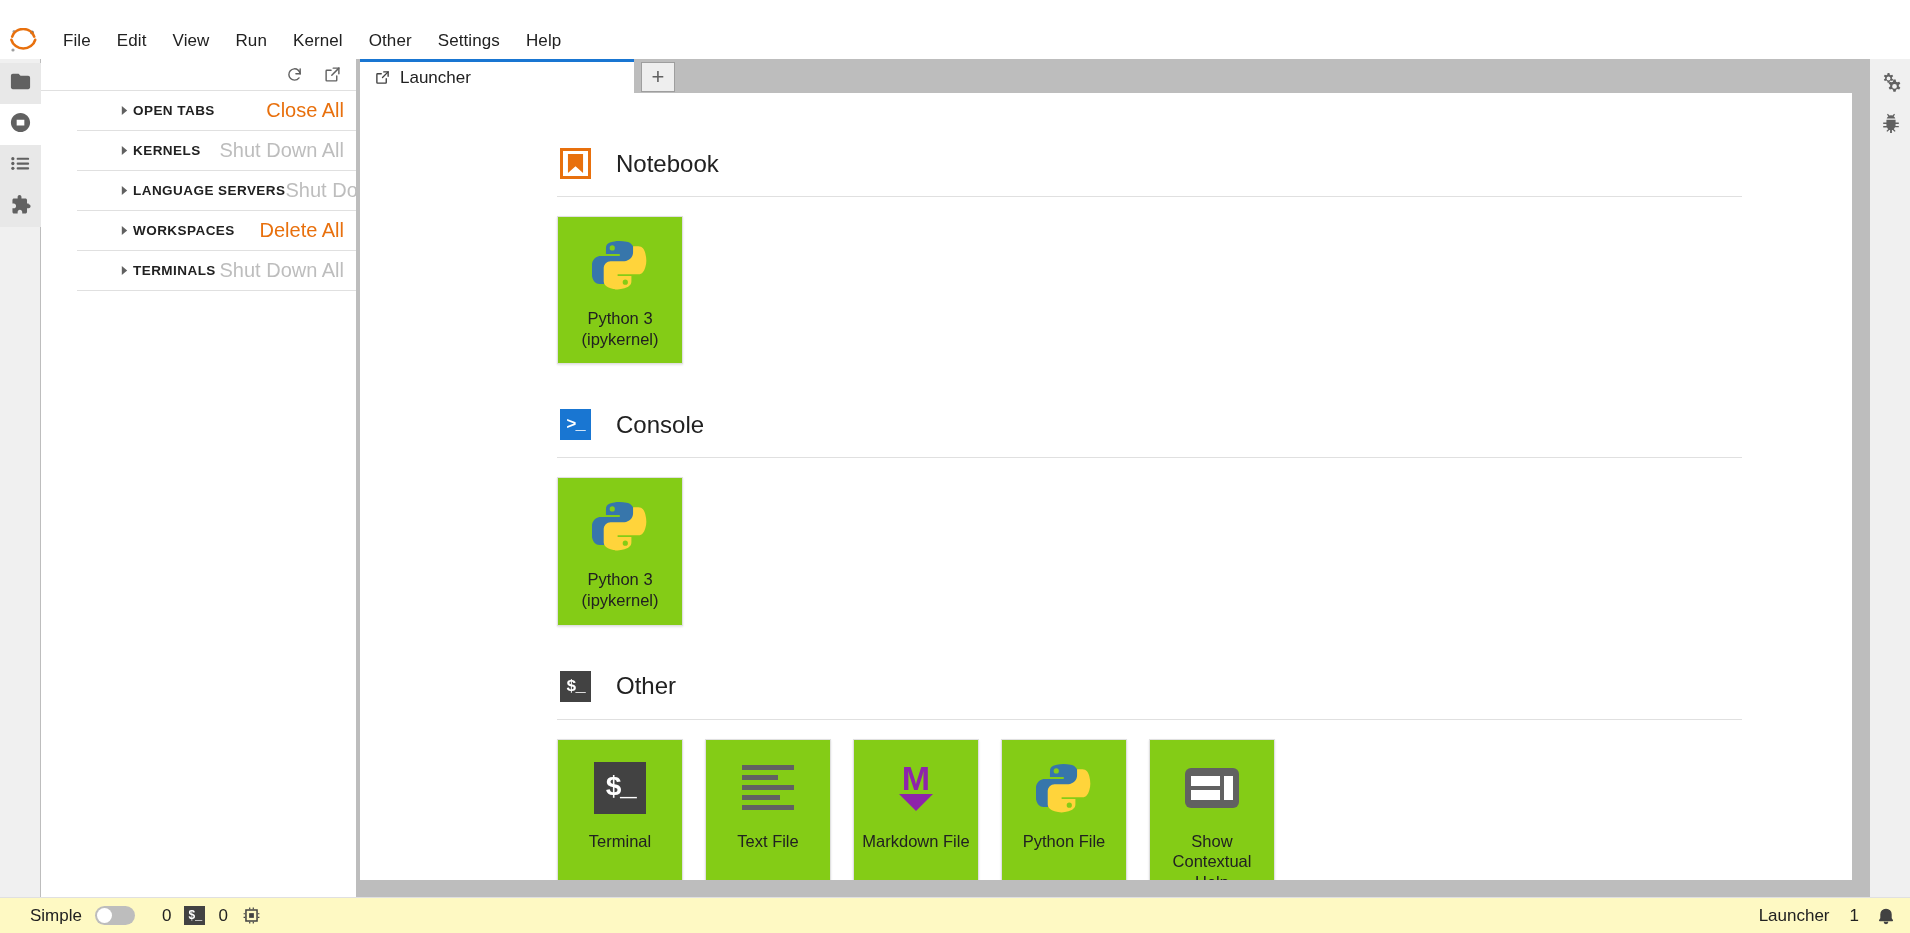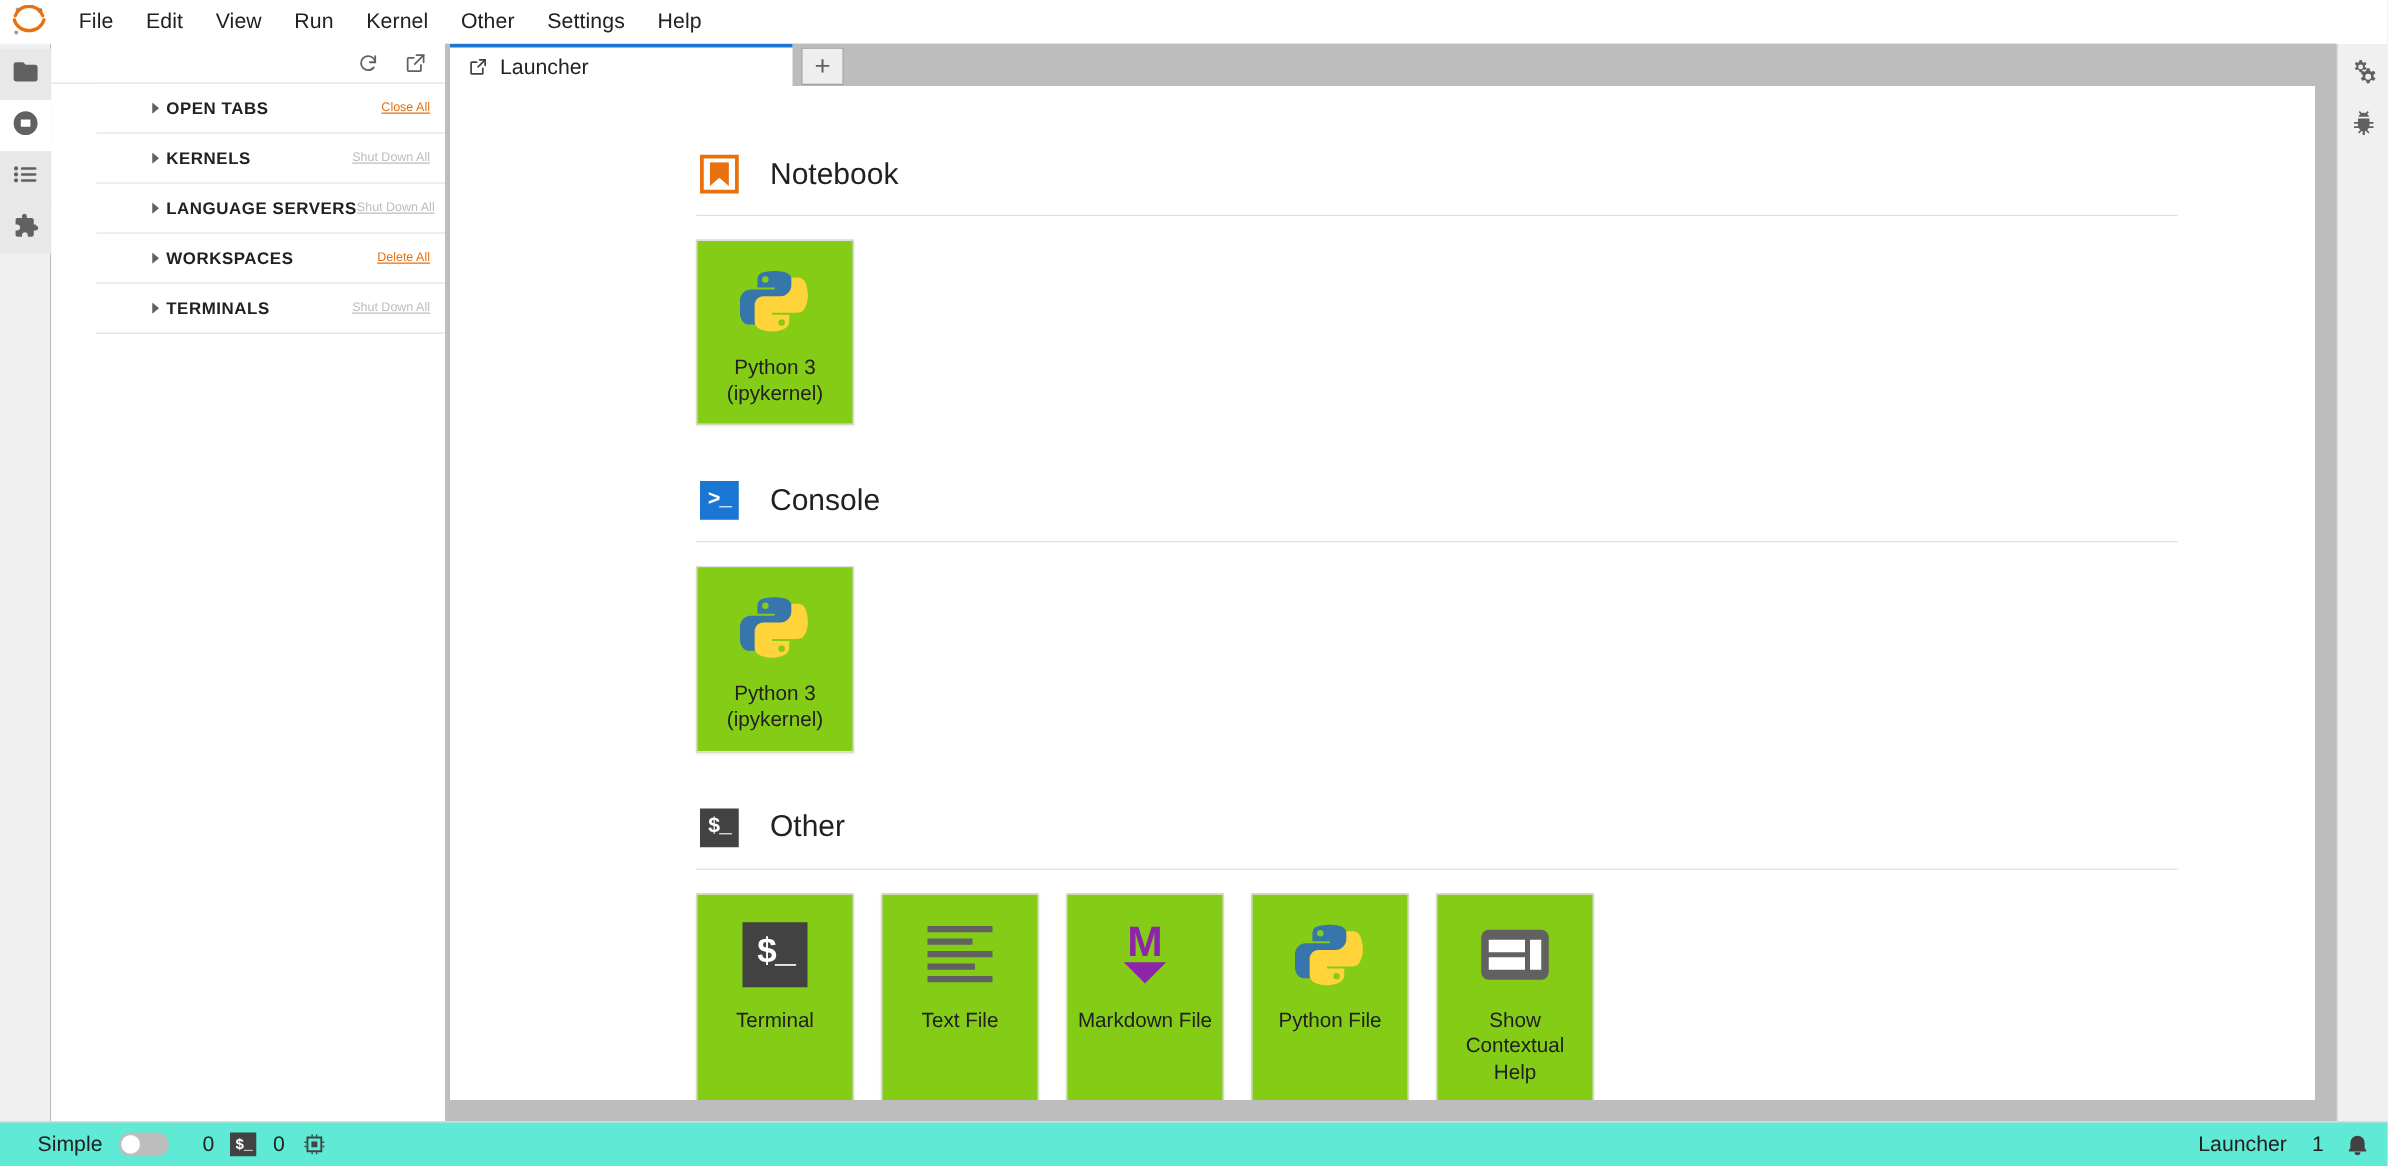--- a/index.html
+++ b/index.html
@@ -12,20 +12,21 @@
   }
   #app { position: relative; width: 1910px; height: 933px; display: flex; flex-direction: column; }
 
   
   .menubar {
     height: 35px; min-height: 35px;
     background: #ffffff;
     display: flex; align-items: center;
     padding-left: 6px;
     border-bottom: 1px solid #ffffff;
+    margin-top: 24px;
   }
   .jp-logo { width: 34px; height: 28px; display: flex; align-items: center; justify-content: center; margin-right: 10px; }
   .menu-item {
     font-size: 17px; color: #212121;
     padding: 3px 13px; cursor: pointer; white-space: nowrap;
     letter-spacing: 0.1px;
   }
 
   
   .body-row { flex: 1; display: flex; min-height: 0; background: #fff; }
@@ -77,23 +78,22 @@
     position: absolute; left: 42px;
     width: 10px; height: 10px;
     display: flex; align-items: center; justify-content: center;
   }
   .lp-caret svg { fill: #616161; }
   .lp-title {
     font-size: 13.5px; font-weight: bold; color: #212121;
     letter-spacing: 0.45px; margin-left: 14px; white-space: nowrap;
   }
   .lp-action {
-    margin-left: auto; font-size: 10px; white-space: nowrap;
+    margin-left: auto; font-size: 20px; white-space: nowrap;
     cursor: pointer;
-    text-decoration: underline;
   }
   .lp-action.enabled { color: #e8700d; }
   .lp-action.disabled { color: #bdbdbd; cursor: default; }
 
   
   .center { flex: 1; display: flex; flex-direction: column; min-width: 0; background: #bdbdbd; }
 
   .tabbar {
     height: 34px; min-height: 34px;
     background: #bdbdbd;
@@ -157,21 +157,21 @@
     width: 41px; min-width: 41px;
     background: #f0f0f0;
     border-left: 1px solid #bdbdbd;
     display: flex; flex-direction: column;
     padding-top: 4px;
   }
 
   
   .statusbar {
     height: 36px; min-height: 36px;
-    background: #5eead4;
+    background: #fef9c3;
     border-top: 1px solid #e0e0e0;
     display: flex; align-items: center;
     padding: 0 14px 0 30px;
     font-size: 17px; color: #212121;
   }
   .sb-left { display: flex; align-items: center; gap: 13px; }
   .sb-right { margin-left: auto; display: flex; align-items: center; gap: 16px; }
   .sb-item { display: flex; align-items: center; gap: 9px; cursor: pointer; padding: 2px 4px; }
   .sb-text { font-size: 17px; color: #212121; white-space: nowrap; }
   .toggle {

